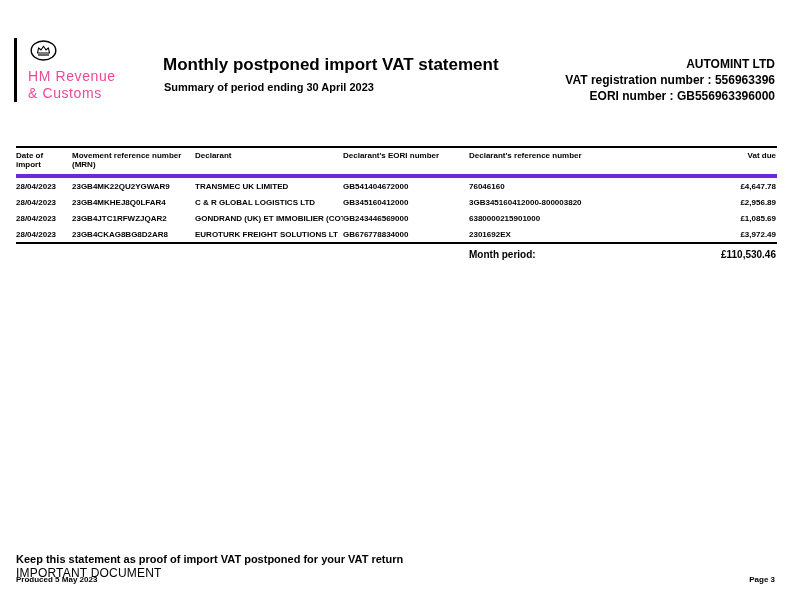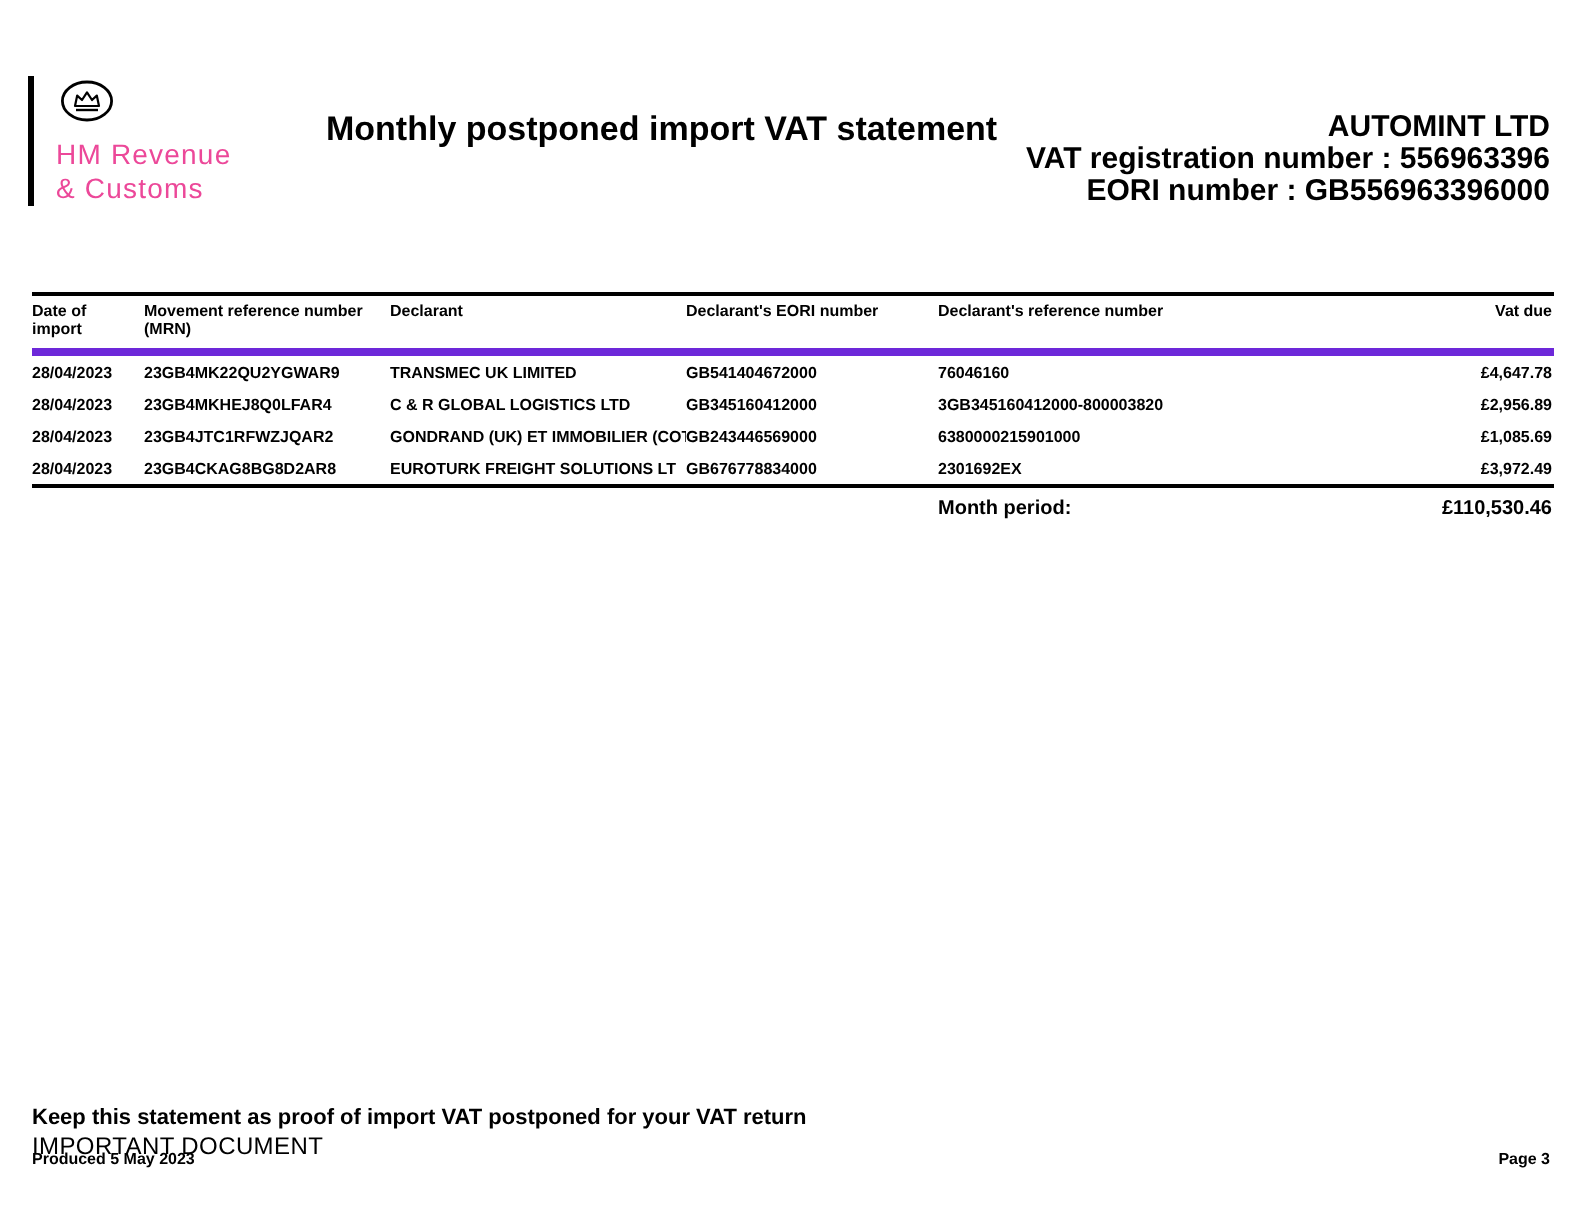--- a/index.html
+++ b/index.html
@@ -14,21 +14,21 @@
   .logo-bar{width:3px;background:#000;}
   .logo-content{margin-left:11px;padding-top:2px;}
   .crown-wrap{display:block;margin-bottom:3px;margin-left:2px;}
   .logo-text{font-size:14px;line-height:17px;letter-spacing:0.6px;color:#ec4899;}
 
   
   .doc-title{position:absolute;left:163px;top:55px;font-size:17px;font-weight:bold;}
   .doc-subtitle{position:absolute;left:164px;top:81px;font-size:11px;font-weight:bold;}
 
   
-  .company{position:absolute;right:17px;top:56px;text-align:right;font-size:15px;font-weight:bold;line-height:16px;}
+  .company{position:absolute;right:17px;top:56px;text-align:right;font-size:12px;font-weight:bold;line-height:16px;}
 
   
   .vat-table{position:absolute;left:16px;top:146px;width:761px;border-collapse:collapse;table-layout:fixed;}
   .vat-table thead tr{border-top:2px solid #000;border-bottom:4px solid #6d28d9;}
   .vat-table tbody{border-bottom:2.5px solid #000;}
   .vat-table th{
     font-size:8px;font-weight:bold;text-align:left;vertical-align:top;
     padding:3px 2px 5px 0;line-height:9px;
   }
   .vat-table td{
@@ -58,20 +58,21 @@
           <path d="M7.5 13 L8.6 7.8 L11 10 L13.5 6.2 L16 10 L18.4 7.8 L19.5 13 Z" fill="none" stroke="#000" stroke-width="1.1" stroke-linejoin="round"></path>
           <path d="M8 15 h11" stroke="#000" stroke-width="1.2"></path>
         </svg>
       </span>
       <div class="logo-text">HM Revenue</div>
       <div class="logo-text">&amp; Customs</div>
     </div>
   </div>
 
   <div class="doc-title">Monthly postponed import VAT statement</div>
+  <div class="doc-subtitle">Summary of period ending 30 April 2023</div>
 
   <div class="company">
     <div>AUTOMINT LTD</div>
     <div>VAT registration number : 556963396</div>
     <div>EORI number : GB556963396000</div>
   </div>
 
   <table class="vat-table">
     <colgroup>
       <col style="width:56px">

